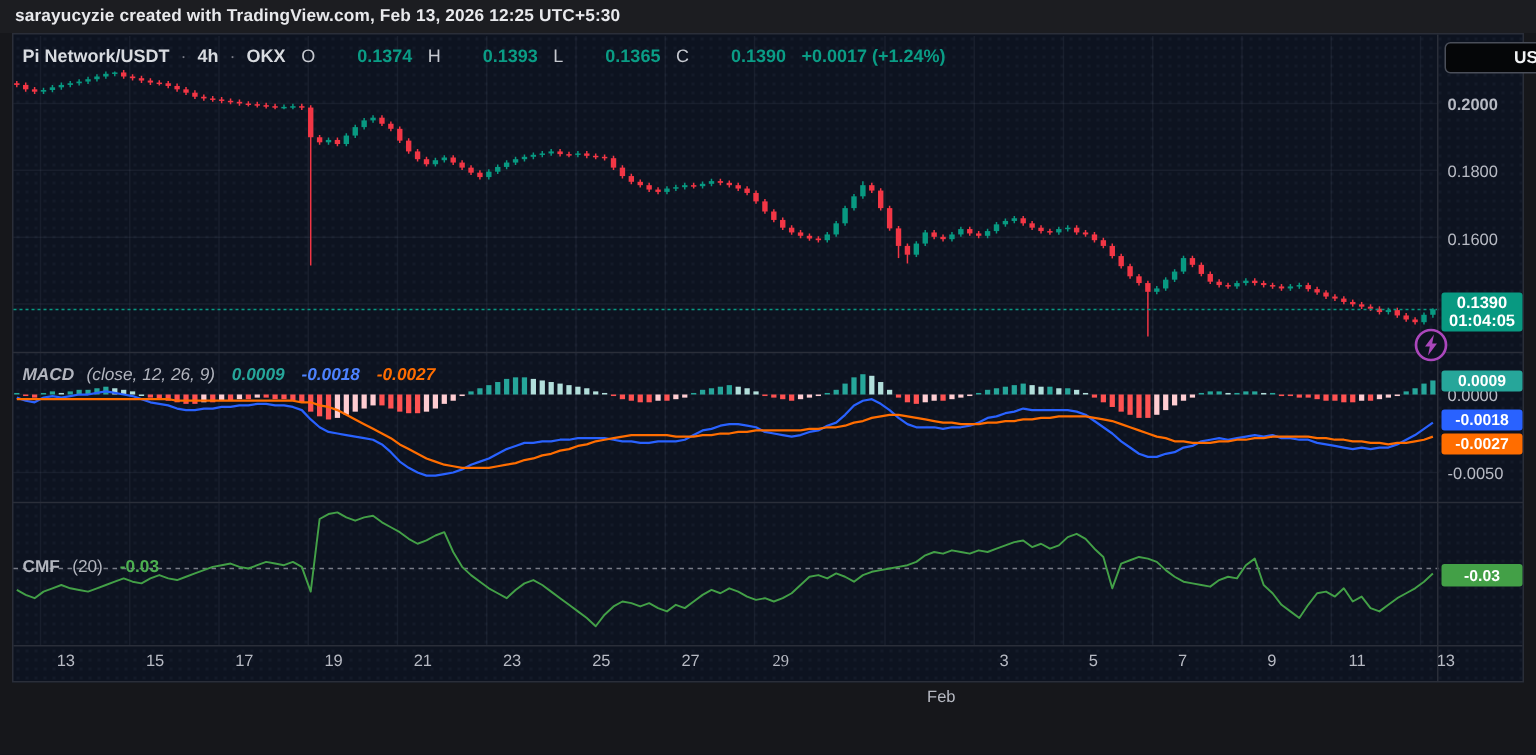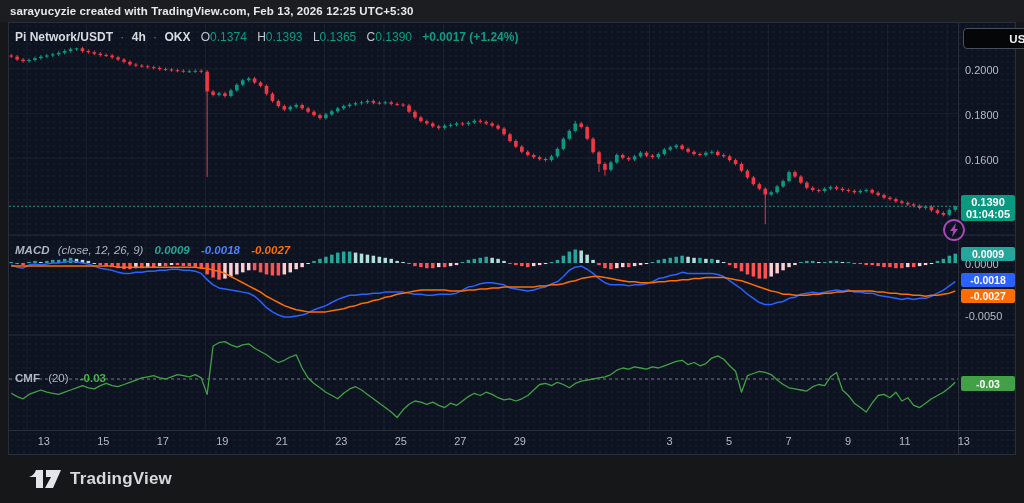--- a/index.html
+++ b/index.html
@@ -16,21 +16,21 @@
     background-image:radial-gradient(circle,rgba(130,150,190,0.055) 1px,transparent 1px);
     background-size:6px 6px;}
   svg#plot{position:absolute;left:-1px;top:-1px;z-index:1;}
   .axis-sep{position:absolute;left:949px;top:0;width:1px;height:431px;background:#2a2e39;z-index:2;}
   .time-sep{position:absolute;left:0;top:407px;width:1006px;height:1px;background:#2a2e39;z-index:2;}
   
   .legend{position:absolute;z-index:4;font-size:12px;white-space:nowrap;}
   .legend .t{color:#d8dbe0;font-weight:600;}
   .legend .sep{color:#787b86;margin:0 4px;}
   .legend .k{color:#c6c9d0;margin-left:7px;}
-  .legend .v{color:#0a9c85;font-weight:400;}
+  .legend .v{color:#0a9c85;font-weight:700;padding-left:28px;}
   .legend .chg{color:#0a9c85;font-weight:600;margin-left:7px;}
   .legend .param{color:#b2b5be;margin-left:5px;}
   .legend .m1{color:#26a69a;font-weight:700;margin-left:8px;}
   .legend .m2{color:#4d82ff;font-weight:700;margin-left:8px;}
   .legend .m3{color:#ff6d00;font-weight:700;margin-left:8px;}
   .legend .g1{color:#4caf50;font-weight:700;margin-left:8px;}
   #mainLegend{left:6px;top:7px;}
   #macdLegend{left:6px;top:221px;font-size:11.5px;font-style:italic;}
   #cmfLegend{left:6px;top:317px;font-size:11.5px;margin-top:32px;}
   .legend .t2{color:#b2b5be;font-weight:600;}
@@ -618,47 +618,40 @@
     <div class="badge" id="macdBadge2" style="background: rgb(41, 98, 255);">-0.0018</div>
     <div class="badge" id="macdBadge3" style="background: rgb(255, 109, 0);">-0.0027</div>
     <div class="badge" id="cmfBadge" style="background: rgb(67, 160, 71);">-0.03</div>
 
     <svg class="flash" viewBox="0 0 24 24">
       <circle cx="12" cy="12" r="10" fill="#0d1320" stroke="#ab47bc" stroke-width="1.8"></circle>
       <path d="M14 5 L8 13 H11.2 L10 19 L16 11 H12.8 Z" fill="#ab47bc"></path>
     </svg>
 
     <div id="ylabels">
-        <div class="ylab" style="top: 41px;">0.2000</div>
+        <div class="ylab" style="top: 41px; font-weight: bold;">0.2000</div>
         <div class="ylab" style="top: 86px;">0.1800</div>
         <div class="ylab" style="top: 131px;">0.1600</div>
         <div class="ylab" style="top: 235px;">0.0000</div>
         <div class="ylab" style="top: 287px;">-0.0050</div>
       </div>
     <div id="xlabels">
         <div class="xlab" style="left: -3px;">13</div>
         <div class="xlab" style="left: 56.5px;">15</div>
         <div class="xlab" style="left: 116px;">17</div>
         <div class="xlab" style="left: 175.5px;">19</div>
         <div class="xlab" style="left: 235px;">21</div>
         <div class="xlab" style="left: 294.5px;">23</div>
         <div class="xlab" style="left: 354px;">25</div>
         <div class="xlab" style="left: 413.5px;">27</div>
-        <div class="xlab" style="left: 473px;">29</div>
+        <div class="xlab" style="left: 473px; font-family: Liberation Serif, serif;">29</div>
         <div class="xlab" style="left: 584px; margin-top: 24px;">Feb</div>
         <div class="xlab" style="left: 619.5px;">3</div>
         <div class="xlab" style="left: 679px;">5</div>
         <div class="xlab" style="left: 738.5px;">7</div>
         <div class="xlab" style="left: 798px;">9</div>
         <div class="xlab" style="left: 857.5px;">11</div>
         <div class="xlab" style="left: 917px;">13</div>
       </div>
   </div>
 
-  <div class="footer">
-    <svg class="mark" width="34" height="20" viewBox="0 0 34 20">
-      <path d="M1 8 Q6 6.5 8 1 H15 V19 H8 V8 Z" fill="#e4e5e8"></path>
-      <path d="M18 1 H33 L25 19 H17 L23 8 H18 Z" fill="#e4e5e8"></path>
-    </svg>
-    <span class="brand">TradingView</span>
-  </div>
 
 </div>
 
 </body></html>

